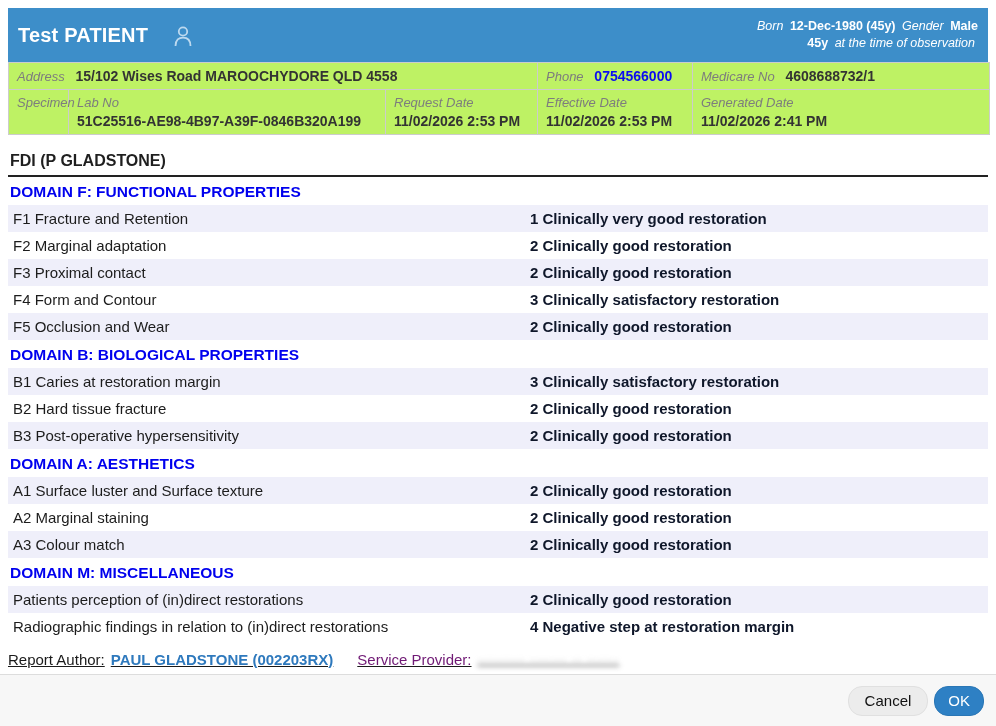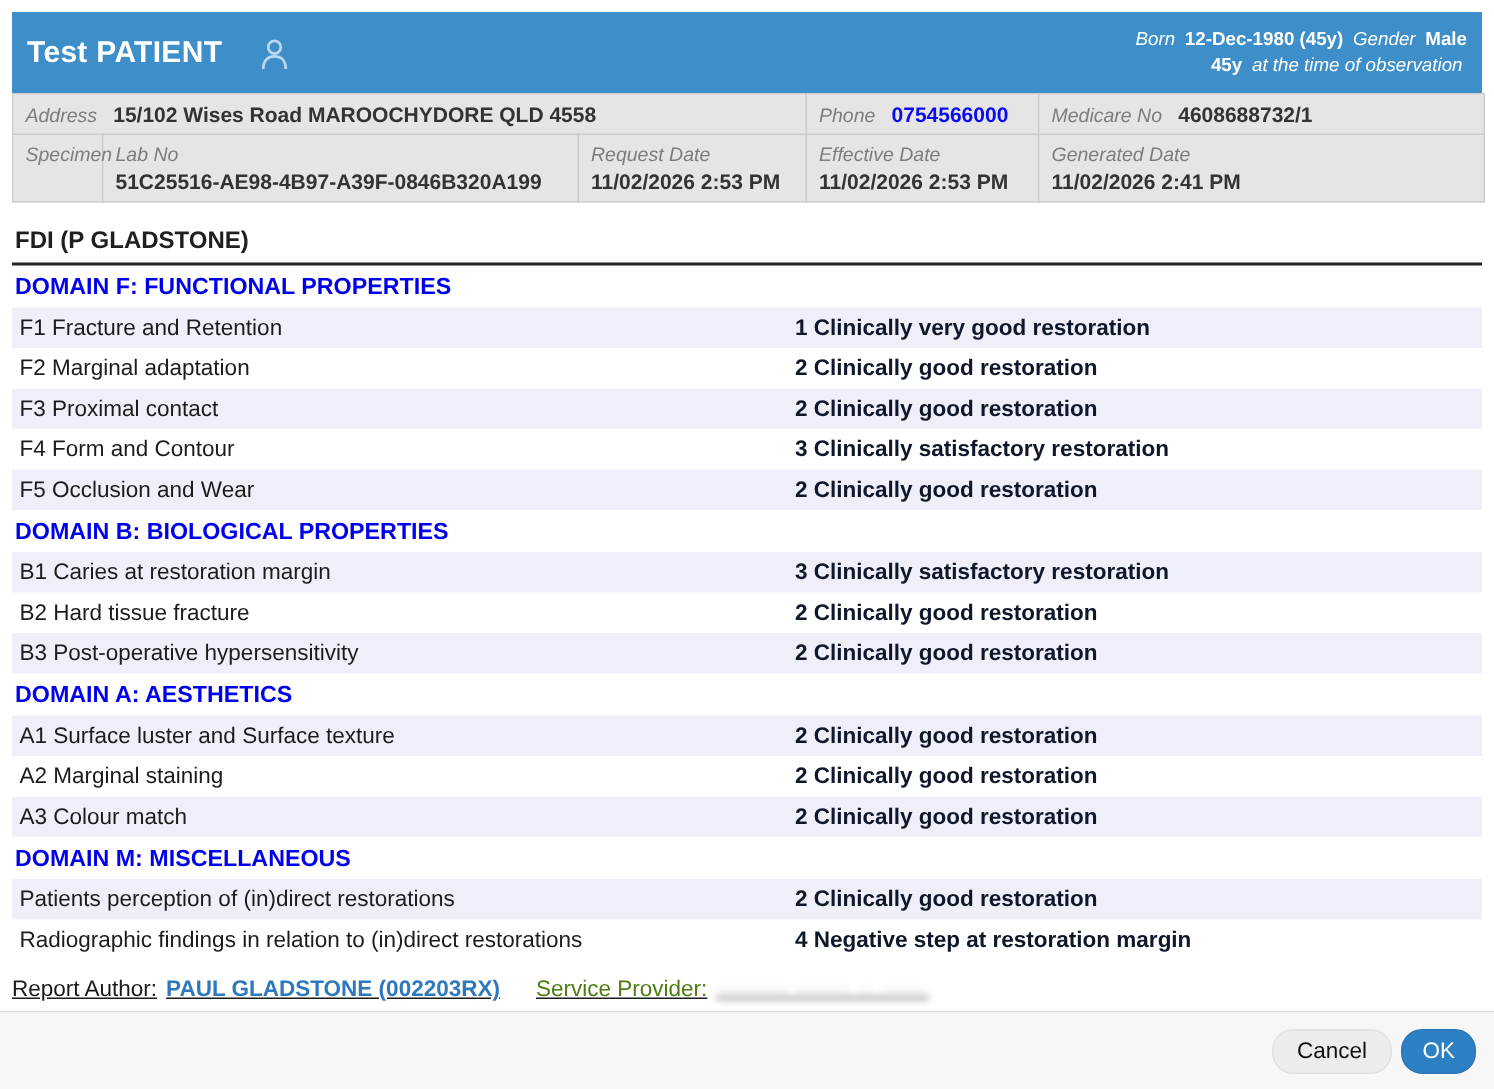--- a/index.html
+++ b/index.html
@@ -28,21 +28,21 @@
   .hdr-right .lbl { font-style: italic; font-weight: normal; margin: 0 3px; }
   .hdr-right .val { font-weight: bold; }
 
   
   .info-table { border-collapse: collapse; width: 100%; table-layout: fixed; }
   .info-table td {
     border: 1px solid #cccccc;
     vertical-align: top;
     padding: 5px 8px 5px 8px;
     font-size: 13.5px;
-    background: #e5e5e5;
+    background: #bef264;
   }
   .ilabel { font-style: italic; color: #7d7d7d; font-size: 13px; margin-right: 7px; }
   .ival  { font-weight: bold; color: #333333; font-size: 14px; }
   .ival.link { color: var(--link_blue, #0b0bf2); }
   .two-line .ilabel { display: block; margin-bottom: 3px; }
   .two-line .ival { display: block; }
 
   
   .report { margin-top: 15px; }
   .report-title {
@@ -62,21 +62,21 @@
   }
   .rrow.tint { background: var(--row_tint, #efeffa); }
   .crit { width: 522px; padding-left: 5px; color: #1c1c1c;
           white-space: nowrap; overflow: hidden; }
   .rating { font-weight: bold; color: #0f172a; white-space: nowrap; }
 
   
   .author-line { margin-top: 11px; font-size: 15px; display: flex; align-items: center; text-decoration: underline; }
   .author-label { color: #1a1a1a; margin-right: 6px; }
   .author-name { color: var(--author_blue, #2e79bd); font-weight: bold; }
-  .provider-label { margin-left: 24px; margin-right: 6px; color: #4d7c0f; }
+  .provider-label { margin-left: 24px; margin-right: 6px; color: #701a75; }
   .provider-redacted { color: #777777; filter: blur(2.5px); user-select: none; font-size: 13px; letter-spacing: 1px; }
 
   
   .footer {
     position: absolute; left: 0; right: 0; bottom: 0;
     height: 52px;
     background: #f7f7f7;
     border-top: 1px solid #dddddd;
     display: flex; align-items: center; justify-content: flex-end;
     gap: 6px; padding-right: 12px;

